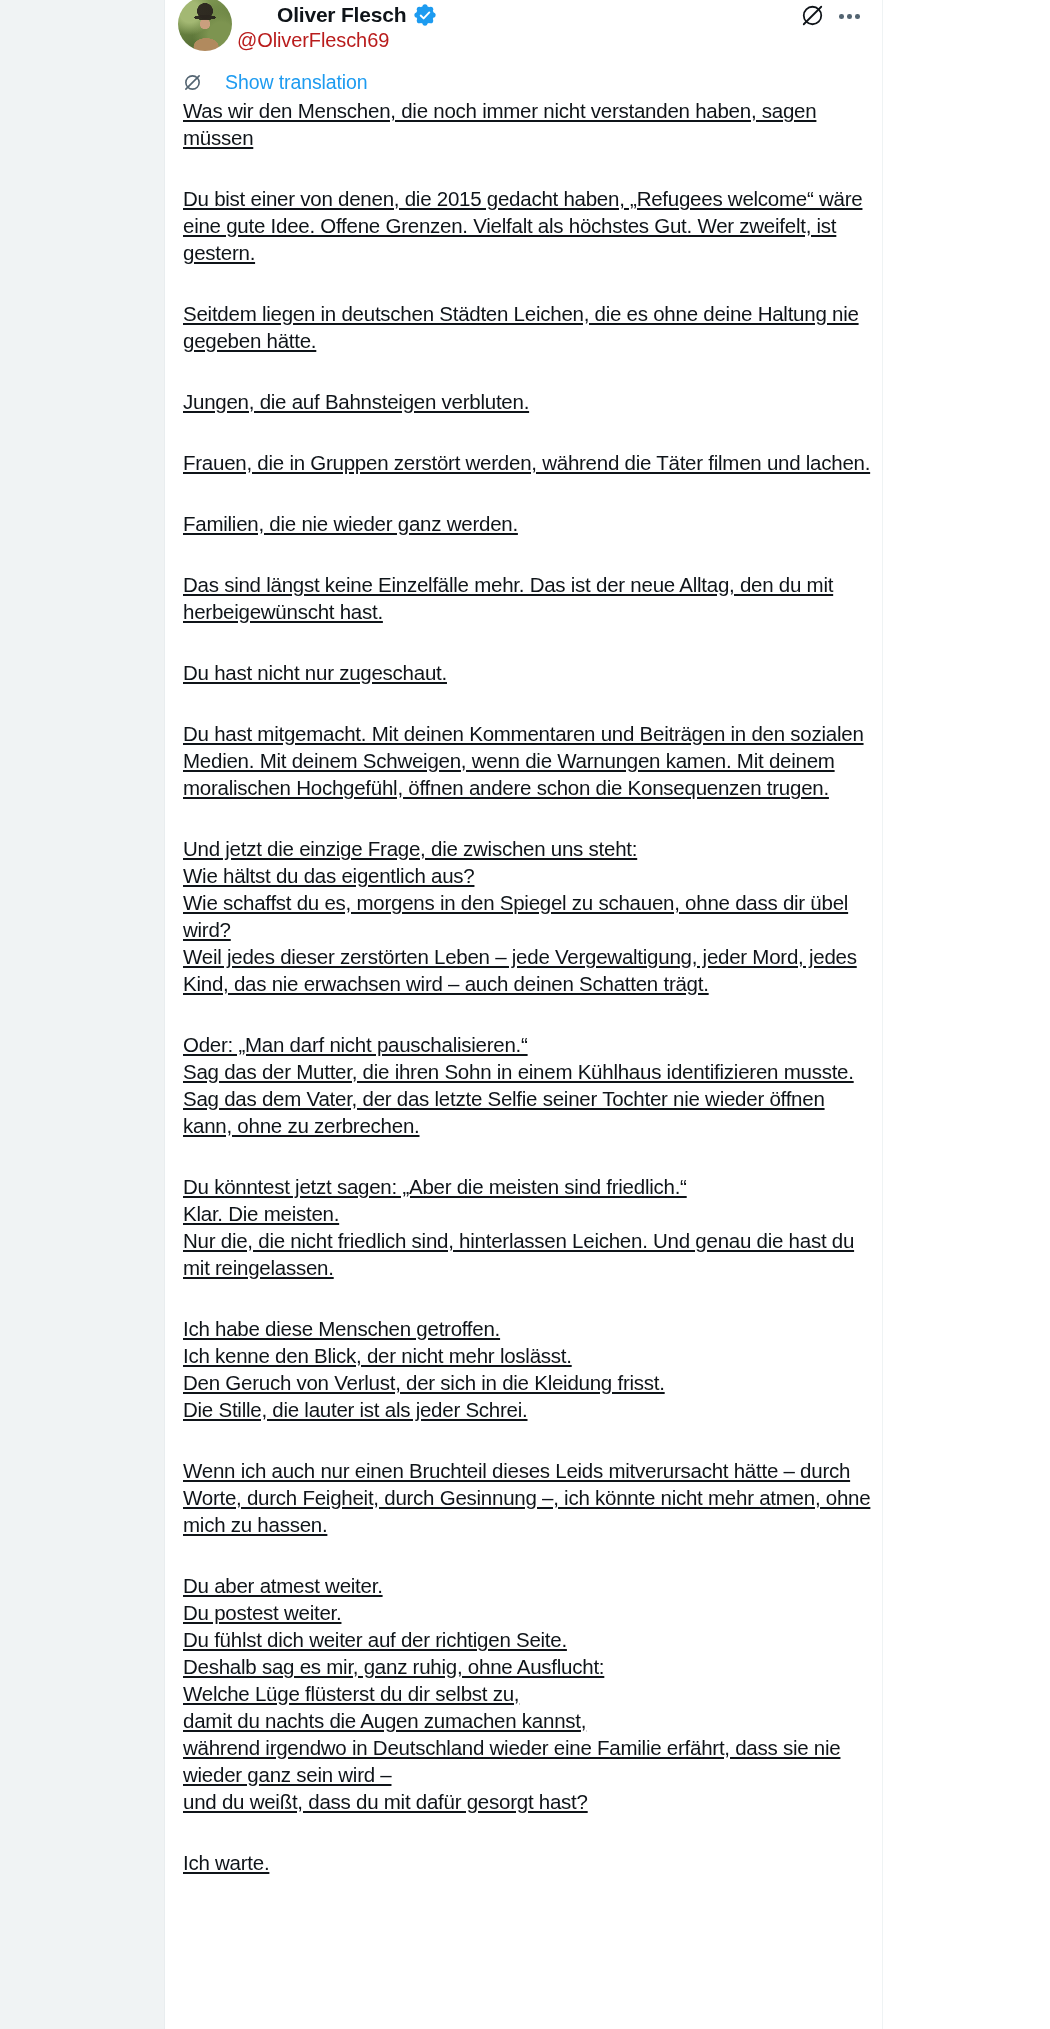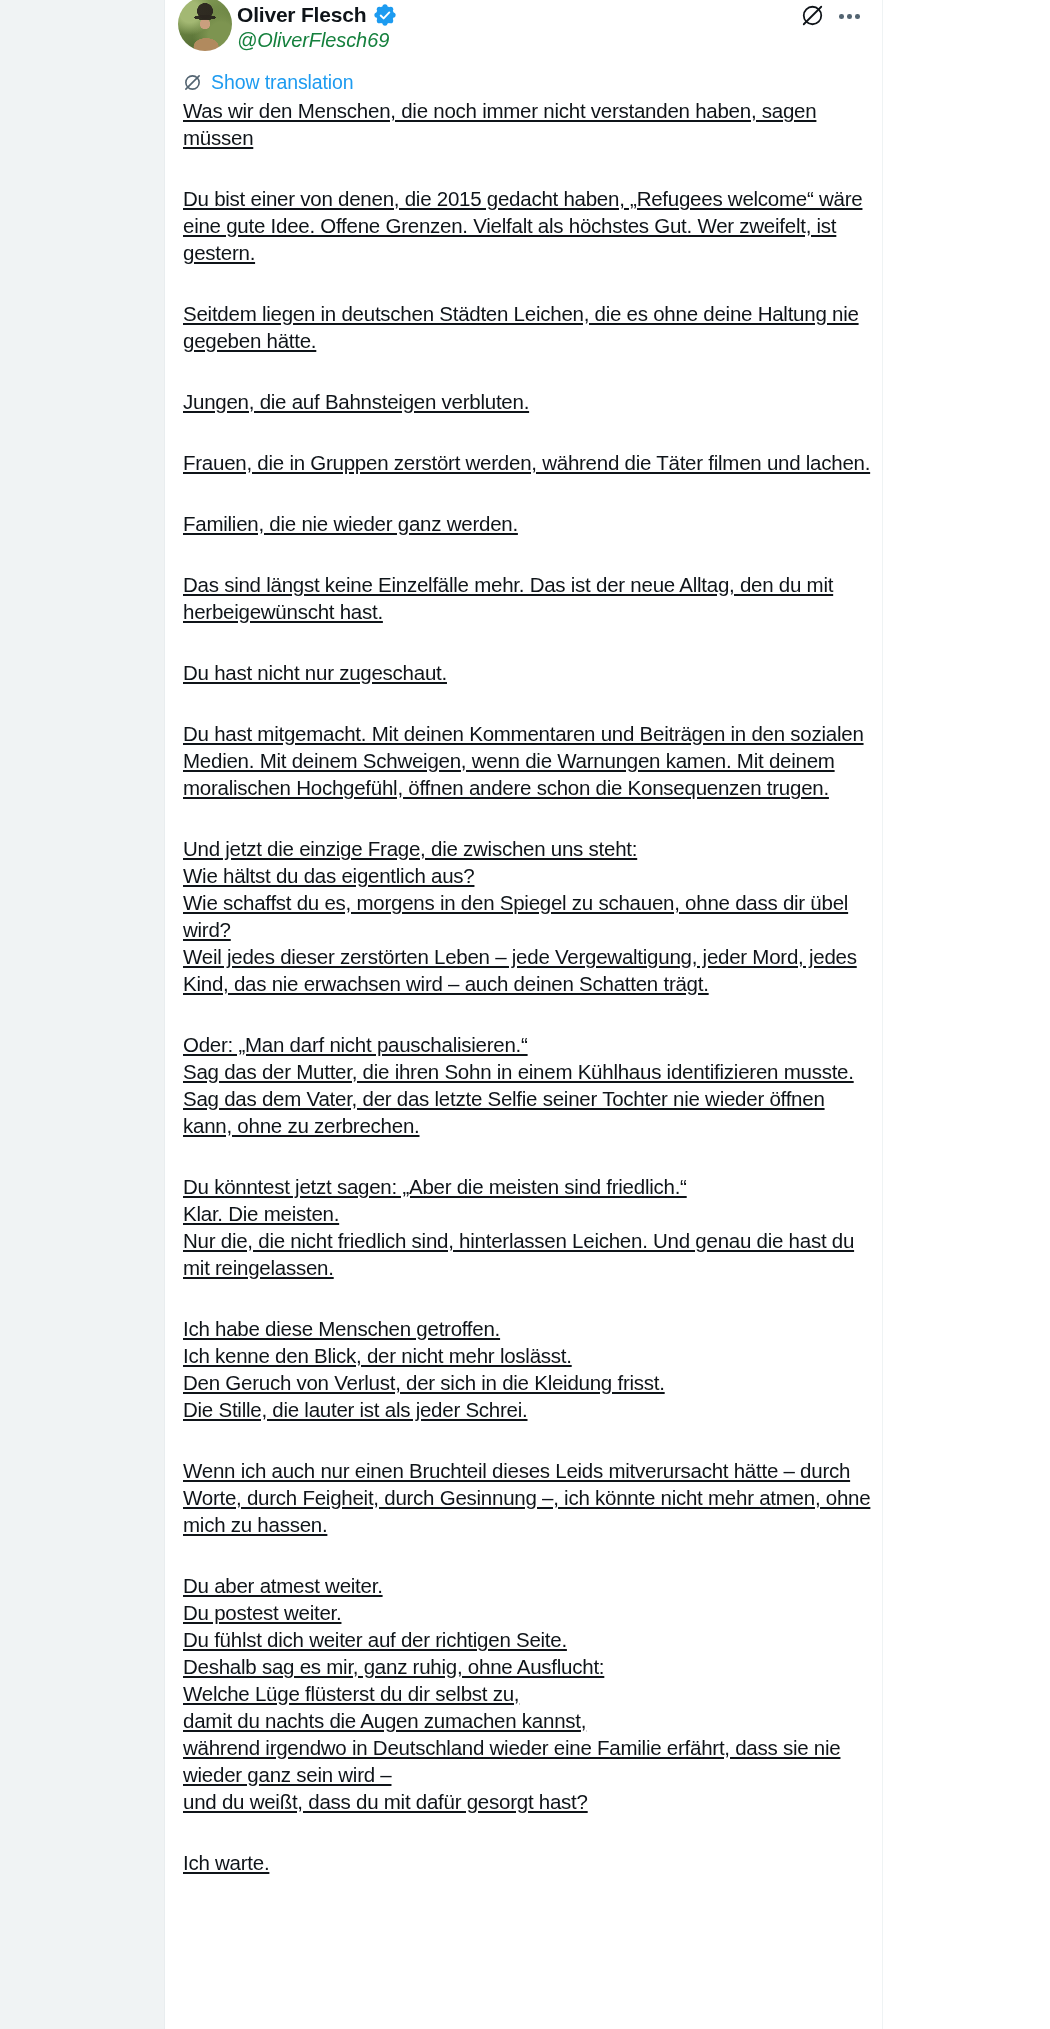--- a/index.html
+++ b/index.html
@@ -62,37 +62,37 @@
   .name-block{
     position:absolute;
     left:72px;top:2px;
     cursor:pointer;
   }
   .name-row{
     display:flex;
     align-items:center;
     gap:8px;
     height:26px;
+    margin-left:40px;
   }
   .display-name{
     font-size:21px;
     font-weight:700;
     color:#0f1419;
     letter-spacing:-0.2px;
     line-height:26px;
     white-space:nowrap;
   }
   .badge{width:22px;height:22px;display:block;}
   .handle{
     font-size:20px;
-    color:#15803d;
+    color:#b91c1c;
     line-height:24px;
     letter-spacing:-0.1px;
     white-space:nowrap;
-    font-style:italic;
   }
   .header-actions{
     position:absolute;
     right:22px;top:3px;
     display:flex;
     align-items:flex-start;
     gap:14px;
   }
   .grok-btn{
     width:25px;height:25px;
@@ -112,21 +112,21 @@
     width:4.6px;height:4.6px;
     border-radius:50%;
     background:#536471;
   }
   
   .translation-row{
     position:absolute;
     left:18px;top:70px;
     display:flex;
     align-items:center;
-    gap:9px;
+    gap:23px;
     cursor:pointer;
   }
   .translate-icon{
     width:19px;height:19px;
     color:#536471;
   }
   .translate-icon svg{width:19px;height:19px;display:block;}
   .translation-label{
     font-size:19.5px;
     color:#1d9bf0;

